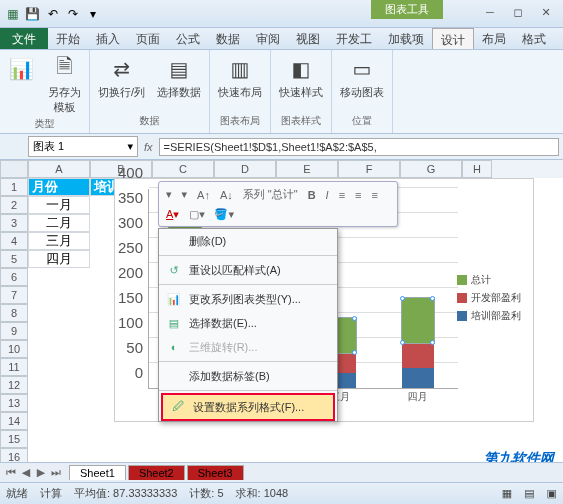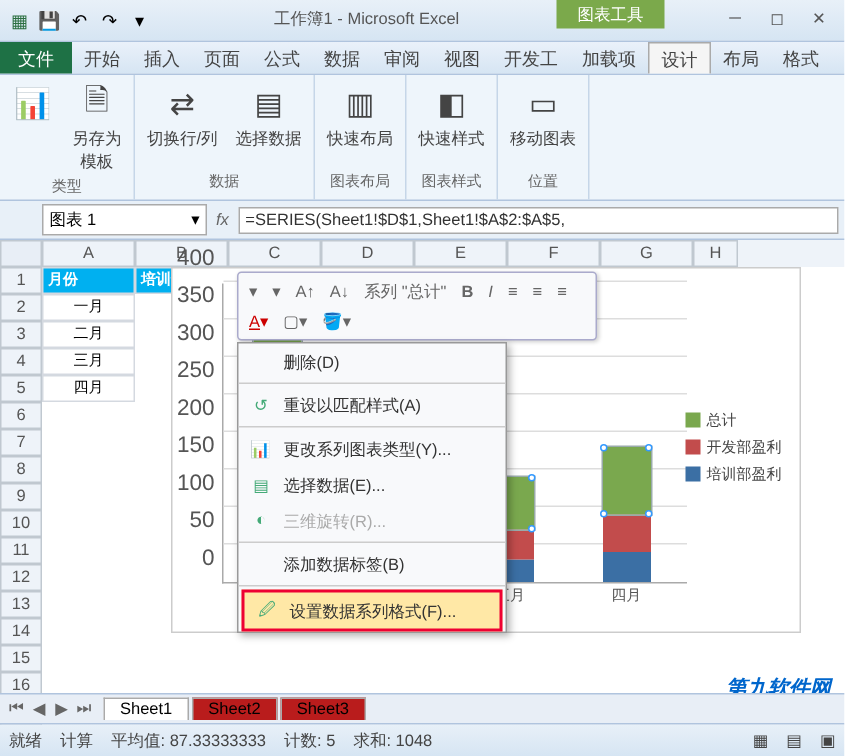--- a/index.html
+++ b/index.html
@@ -26,21 +26,21 @@
 .fx-label{margin:0 6px;font-style:italic;color:#666}
 .formula-bar{flex:1;border:1px solid #aaa;background:#fff;padding:2px 4px;margin-right:4px;color:#333;overflow:hidden;white-space:nowrap}
 .headers{display:flex;height:18px;background:#eef3f9}
 .rowh-spacer{width:28px;border:1px solid #c0c8d0;background:#e8eef6}
 .colh{flex:0 0 62px;border:1px solid #c0c8d0;text-align:center;color:#555;font-size:11px;line-height:16px}
 .colh.H{flex:0 0 30px}
 .grid{display:flex}
 .rownums{width:28px}
 .rownum{height:18px;border:1px solid #c0c8d0;background:#eef3f9;text-align:center;color:#555;font-size:11px;line-height:16px}
 .cells{position:relative;flex:1}
-.cell{position:absolute;height:18px;border:1px solid #d4d9e0;padding:0 3px;line-height:16px;font-size:10px;overflow:hidden}
+.cell{position:absolute;height:18px;border:1px solid #d4d9e0;padding:0 3px;line-height:16px;font-size:13px;overflow:hidden}
 .hdr-cell{background:#00b0f0;color:#fff;font-weight:bold}
 .chart-area{position:absolute;left:86px;top:0;width:420px;height:244px;background:#fff;border:1px solid #ccc}
 .y-axis{position:absolute;left:0;top:10px;height:200px;width:30px}
 .y-tick{position:absolute;right:2px;font-size:15px;color:#555;transform:translateY(-50%)}
 .plot{position:absolute;left:33px;top:10px;width:310px;height:200px;border-left:1px solid #aaa;border-bottom:1px solid #aaa}
 .grid-line{position:absolute;left:0;right:0;border-top:1px solid #ddd}
 .bar-group{position:absolute;bottom:0;width:32px}
 .seg{width:100%}
 .seg.s1{background:#3b6fa4}
 .seg.s2{background:#c24c4c}
@@ -76,21 +76,20 @@
 <body>
 
 <div class="titlebar">
   <div class="qat">
     <span style="color:#2a6e3f">▦</span>
     <span style="color:#2a6ecf">💾</span>
     <span>↶</span>
     <span>↷</span>
     <span>▾</span>
   </div>
-  <div class="title-text">工作簿1 - Microsoft Excel</div>
   <div class="chart-tools">图表工具</div>
   <div class="win-controls">
     <span>─</span>
     <span>◻</span>
     <span>✕</span>
   </div>
 </div>
 
 <div class="ribbon-tabs">
   <div class="file-tab">文件</div>

